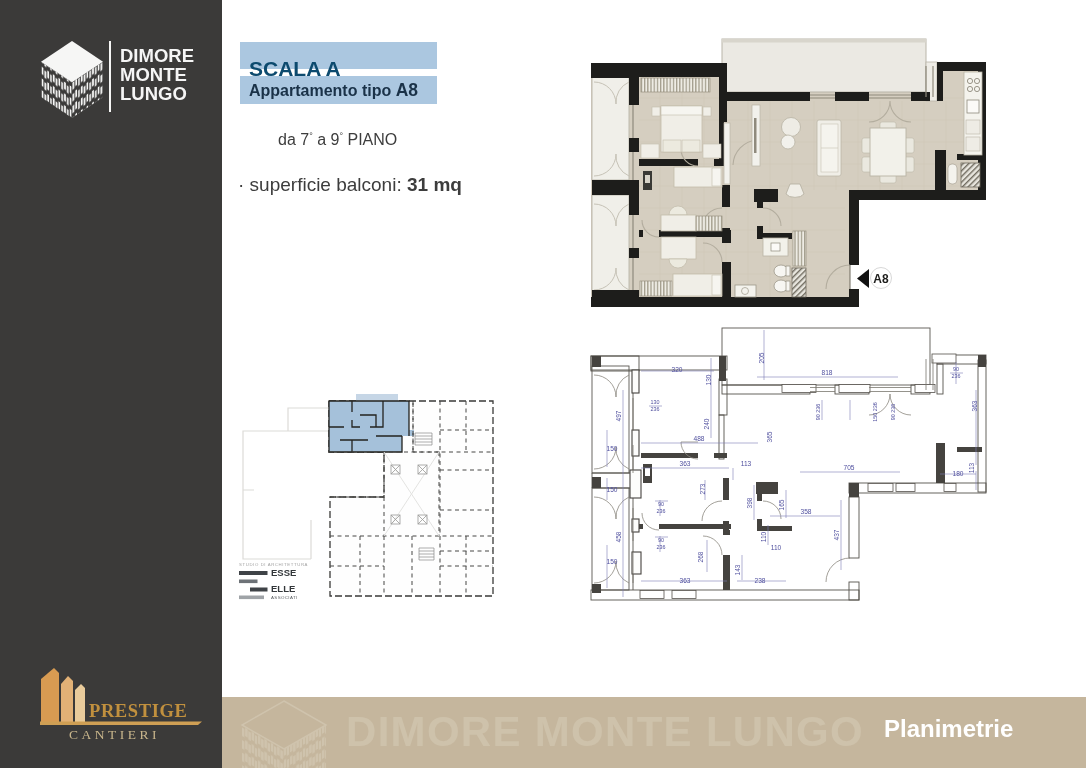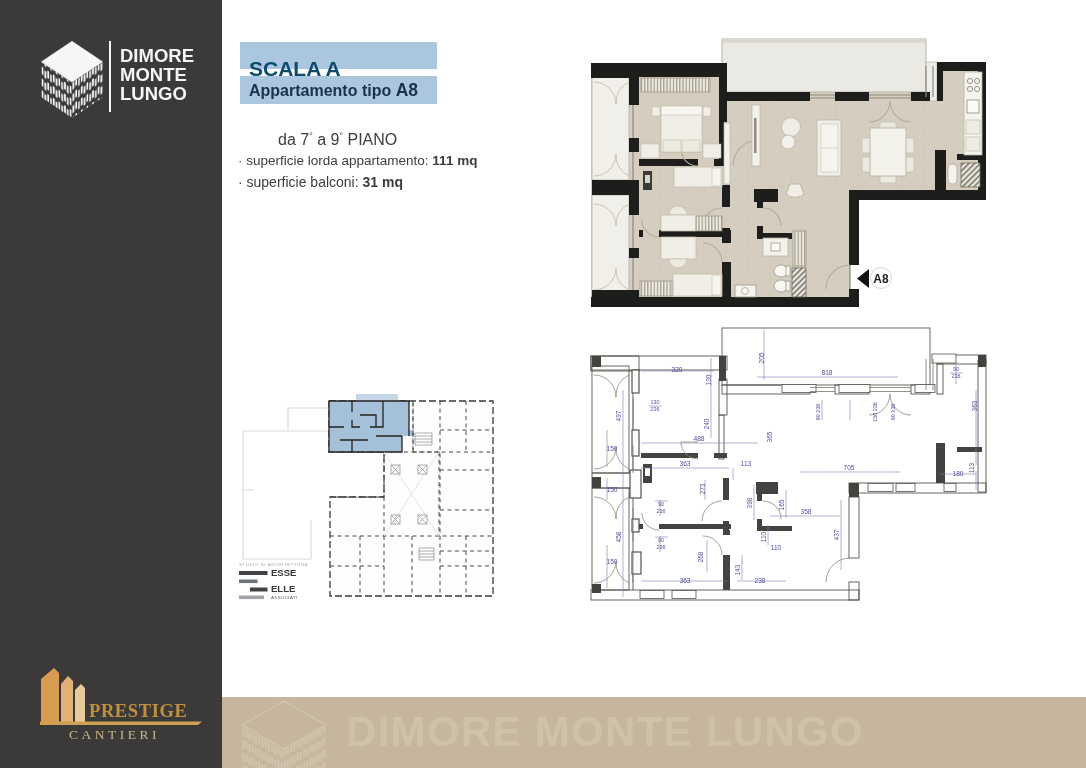--- a/index.html
+++ b/index.html
@@ -35,23 +35,22 @@
 <div class="abs" style="left:120px;top:46px;color:#f5f5f5;font-weight:bold;font-size:18.5px;line-height:19.2px;">DIMORE<br>MONTE<br>LUNGO</div>
 
 <div class="abs" style="left:240px;top:42px;width:197px;height:27px;background:#abc7e0;"></div>
 <div class="abs" style="left:249px;top:57px;font-size:21px;font-weight:bold;color:#0c4a6e;">SCALA A</div>
 
 <div class="abs" style="left:240px;top:76px;width:197px;height:28px;background:#abc7e0;"></div>
 <div class="abs" style="left:249px;top:80px;font-size:16px;font-weight:bold;color:#1a3248;text-align:center;">Appartamento tipo <span style="font-size:17.5px;font-weight:800;">A8</span></div>
 
 <div class="abs" style="left:238px;top:131px;font-size:16px;color:#3d3d3d;margin-left:40px;">da 7<sup style="font-size:9px;">°</sup> a 9<sup style="font-size:9px;">°</sup> PIANO</div>
 
-<div class="abs" style="left:238px;top:153px;font-size:13.5px;color:#3d3d3d;">· superficie lorda appartamento: <b>111 mq</b></div>
-
-<div class="abs" style="left:238px;top:174px;font-size:14px;color:#3d3d3d;">· superficie balconi: <b>31 mq</b></div>
+
+<div class="abs" style="left:238px;top:174px;font-size:19px;color:#3d3d3d;">· superficie balconi: <b>31 mq</b></div>
 
 <svg id="plan" class="abs" style="left:585px;top:30px;" width="410" height="285" viewBox="585 30 410 285">
 <defs>
  <pattern id="wrd" width="3.2" height="14" patternUnits="userSpaceOnUse">
    <rect width="3.2" height="14" fill="#eeece4"></rect>
    <rect x="0.9" width="1.1" height="14" fill="#97917f"></rect>
  </pattern>
  <pattern id="shw" width="4" height="4" patternUnits="userSpaceOnUse" patternTransform="rotate(45)">
    <rect width="4" height="4" fill="#e8e6de"></rect>
    <rect width="1.4" height="4" fill="#6f6a5e"></rect>
@@ -510,20 +509,21 @@
       <rect x="4" y="3" width="2.5" height="8.4" fill="#cfc3ad"></rect>
     </pattern>
   </defs>
   <polygon points="46,4 88,28 46,52 4,28" fill="none" stroke="#cfc3ad" stroke-width="1.5"></polygon>
   <polygon points="4,28 46,52 46,71 4,71" fill="url(#wdash)"></polygon>
   <polygon points="46,52 88,28 88,71 46,71" fill="url(#wdashR)"></polygon>
 </svg>
 
 <div class="abs" style="left:346px;top:708px;font-size:42px;font-weight:bold;letter-spacing:1.3px;color:#cec2ab;white-space:nowrap;">DIMORE MONTE LUNGO</div>
 
+<div class="abs" style="left:884px;top:715px;font-size:24px;font-weight:bold;color:#ffffff;">Planimetrie</div>
 
 <svg id="prestige" class="abs" style="left:38px;top:660px;" width="170" height="85" viewBox="0 0 170 85">
 
   <polygon points="3,19 16,8 21,13 21,62 3,62" fill="#d89b52"></polygon>
   <polygon points="23,24 30,16 35,21 35,62 23,62" fill="#e2b176"></polygon>
   <polygon points="37,30 43,24 47,28 47,62 37,62" fill="#e9cb9b"></polygon>
 
   <text x="51" y="57" font-family="Liberation Serif, serif" font-size="18.5" font-weight="bold" letter-spacing="0.6" fill="#c1903e">PRESTIGE</text>
 
   <polygon points="2,61.5 164,61.5 160,65 2,65" fill="#cf9f54"></polygon>

